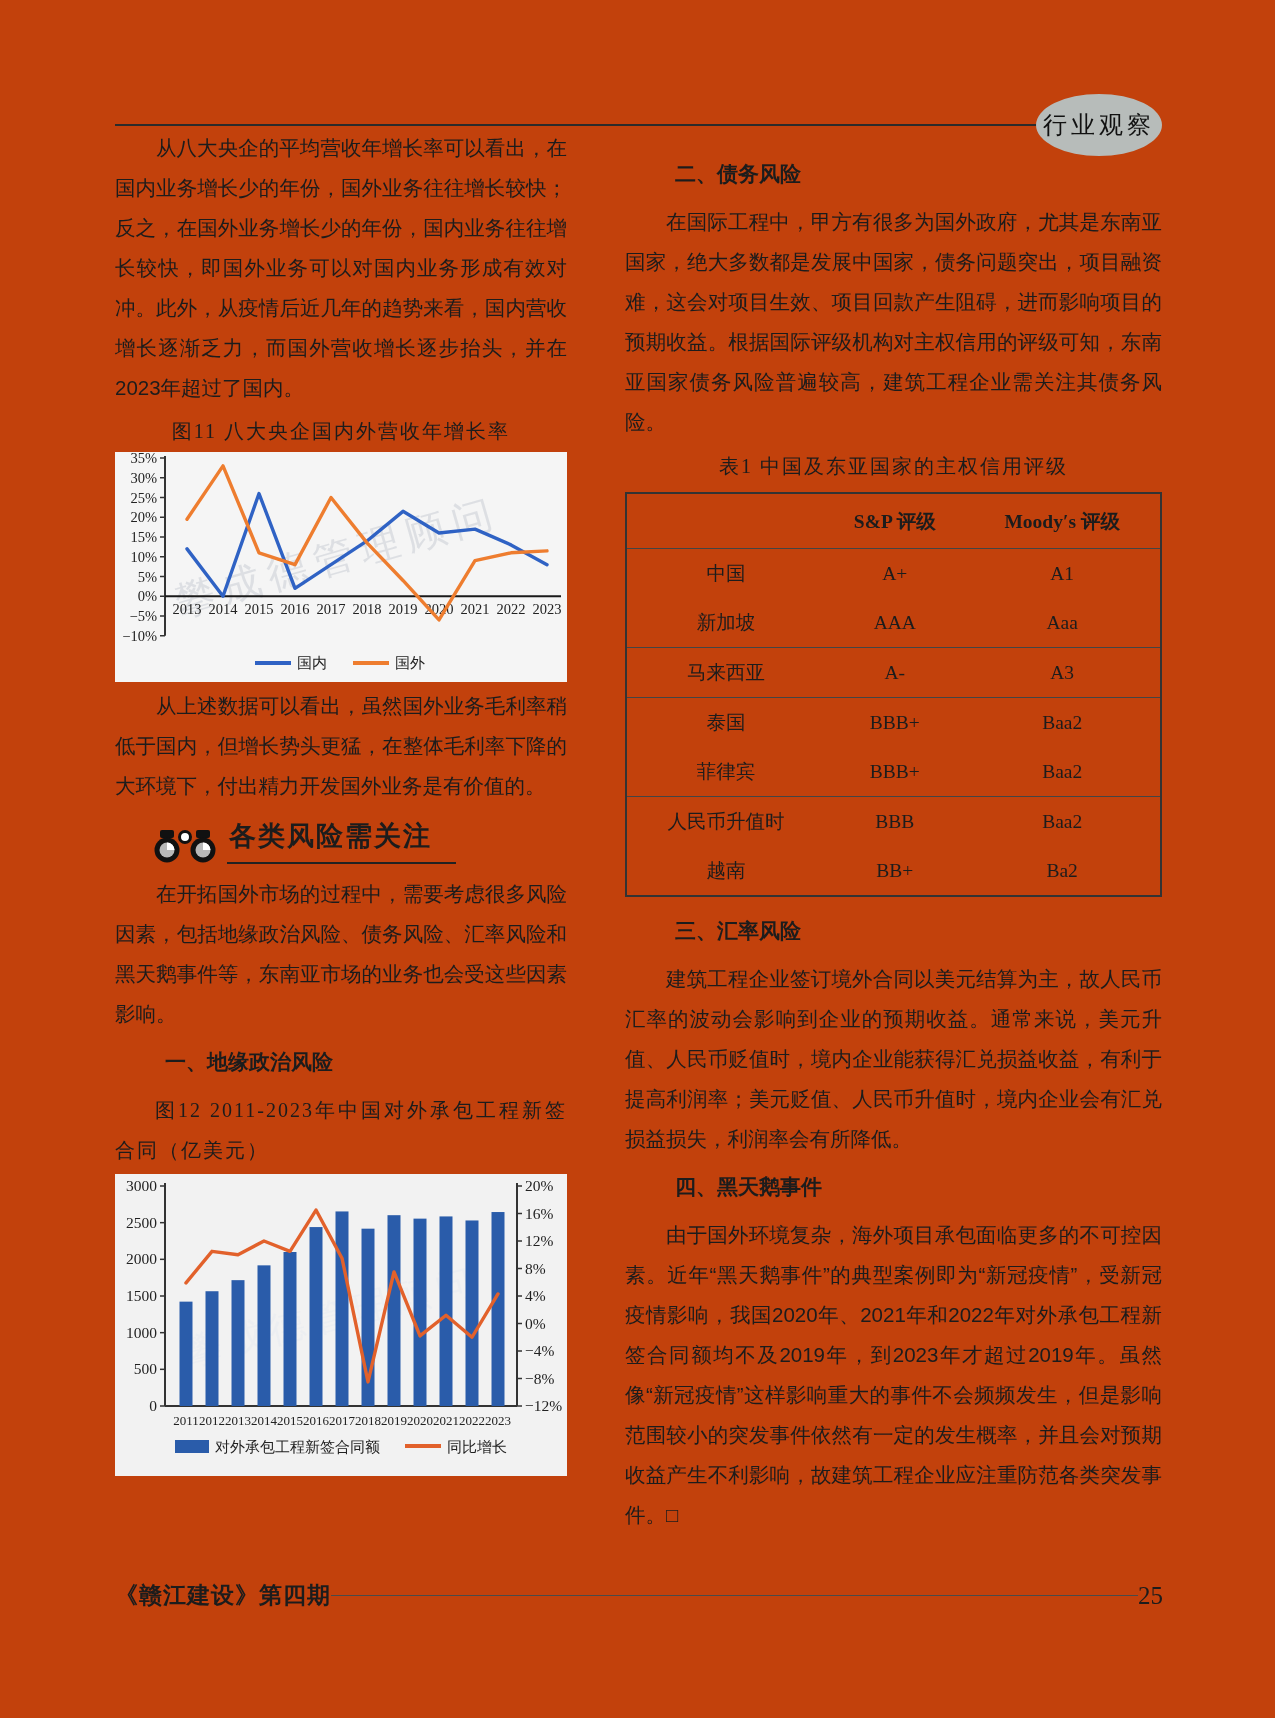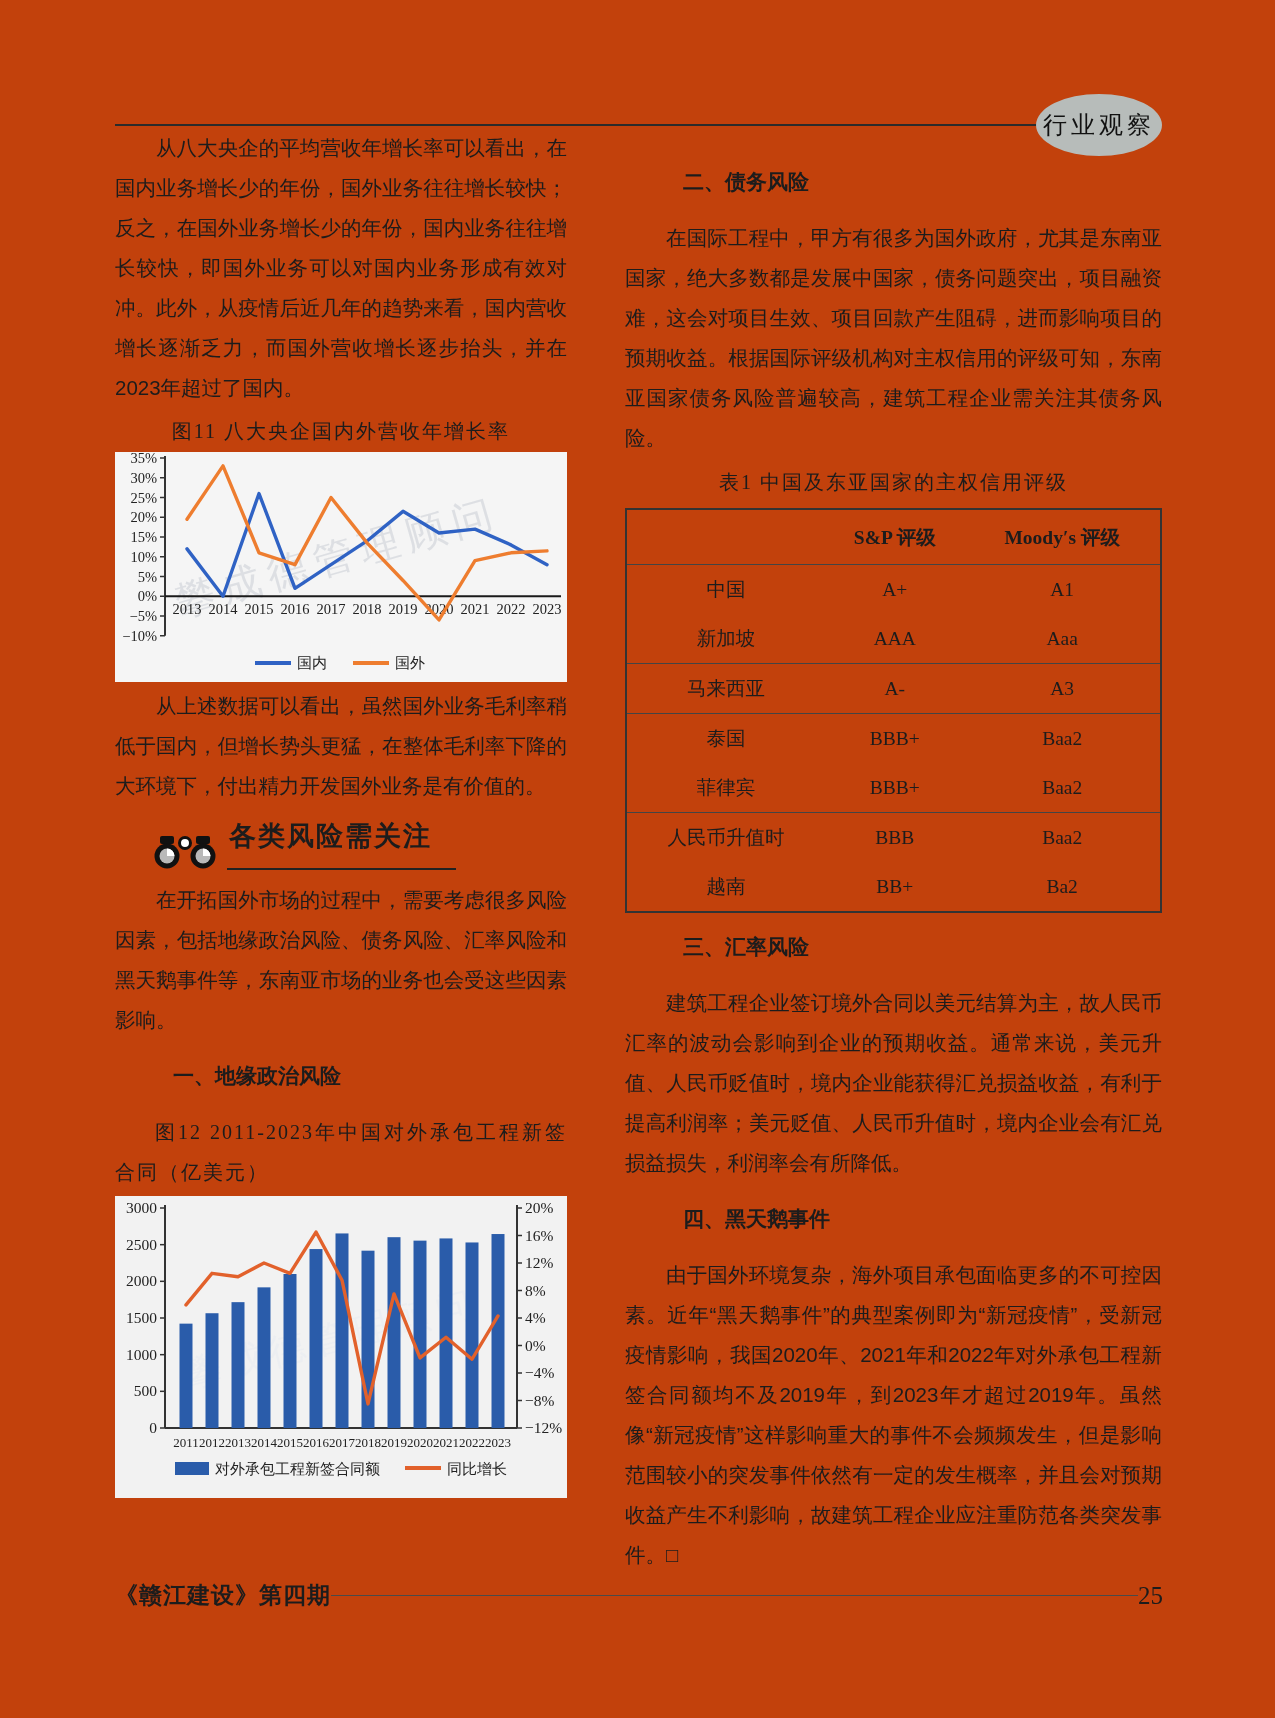--- a/index.html
+++ b/index.html
@@ -7,30 +7,30 @@
         font-family:"Liberation Sans",sans-serif;color:#1c1c1c;overflow:hidden;}
   
   .head-rule{position:absolute;left:115px;top:124px;width:922px;height:2px;background:#2b2b2b;}
   .badge{position:absolute;left:1036px;top:94px;width:126px;height:62px;border-radius:50%;
          background:#b7bcba;display:flex;align-items:center;justify-content:center;}
   .badge span{font-family:"Liberation Serif",serif;font-size:24px;letter-spacing:4px;color:#111;}
   
   .col-left{position:absolute;left:115px;top:128px;width:452px;}
   .col-right{position:absolute;left:625px;top:146px;width:537px;}
   p.body{font-size:20.5px;line-height:40px;text-align:justify;text-indent:2em;margin:0;}
-  .subhead{font-size:21px;line-height:40px;font-weight:bold;text-indent:2em;margin:16px;}
+  .subhead{font-size:21px;line-height:40px;font-weight:bold;text-indent:2em;margin:8px;}
   .fig-caption{font-family:"Liberation Serif",serif;font-size:20px;line-height:38px;
                text-align:center;letter-spacing:2px;margin:4px 0 2px;}
   .fig12-caption{text-align:justify;text-indent:2em;line-height:40px;margin:0 0 4px;}
   figure.chart{margin:0;}
   .panel{background:#f2f2f2;padding:4px 0 2px;}
   
   .section-head{display:flex;align-items:flex-end;gap:10px;margin:12px 0 10px;padding-left:38px;}
   .section-title{font-size:27px;font-weight:600;letter-spacing:2px;border-bottom:2px solid #222;
-                 padding:0 24px 14px 2px;text-align:right;}
+                 padding:0 24px 8px 2px;text-align:right;}
   
   .tbl-caption{font-family:"Liberation Serif",serif;font-size:20px;letter-spacing:2px;
                text-align:center;line-height:40px;margin:4px 0 6px;}
   table.ratings{width:100%;border-collapse:collapse;border:2px solid #333;
                 font-family:Liberation Serif, serif;font-size:19.5px;}
   table.ratings th{font-weight:bold;height:52px;border-bottom:1.5px solid #444;}
   table.ratings td{height:47px;text-align:center;}
   table.ratings tr.rule td{border-bottom:1.5px solid #444;}
   
   .footer{position:absolute;left:115px;right:112px;top:1580px;display:flex;align-items:center;gap:0;}

